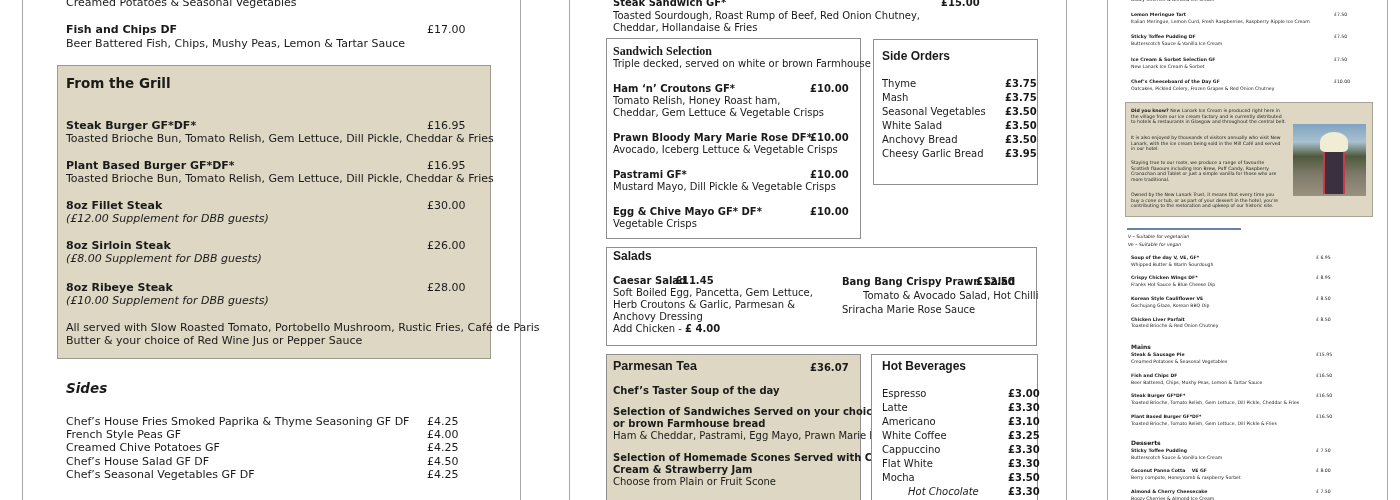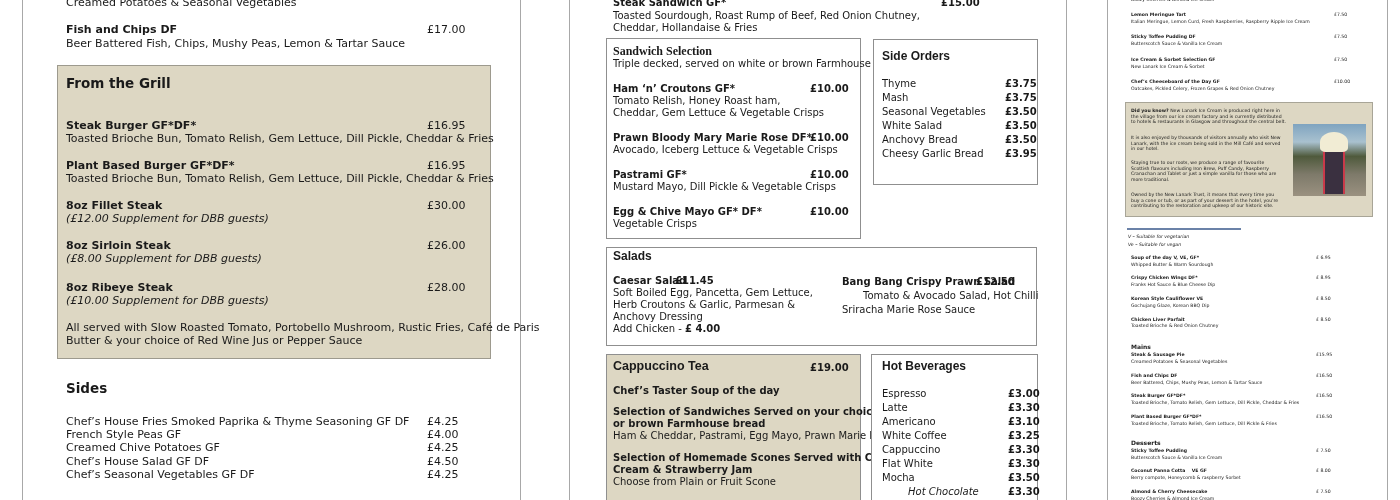--- a/index.html
+++ b/index.html
@@ -67,21 +67,21 @@
   <div class="abs i" style="left:66px; top:252px;">(£8.00 Supplement for DBB guests)</div>
   <div class="abs" style="left:427px; top:239px;">£26.00</div>
 
   <div class="abs name" style="left:66px; top:281px;">8oz Ribeye Steak</div>
   <div class="abs i" style="left:66px; top:294px;">(£10.00 Supplement for DBB guests)</div>
   <div class="abs" style="left:427px; top:281px;">£28.00</div>
 
   <div class="abs" style="left:66px; top:321px; white-space:nowrap;">All served with Slow Roasted Tomato, Portobello Mushroom, Rustic Fries, Café de Paris</div>
   <div class="abs" style="left:66px; top:334px;">Butter &amp; your choice of Red Wine Jus or Pepper Sauce</div>
 
-  <div class="abs p1-title" style="left:66px; top:382px;">Sides</div>
+  <div class="abs p1-title" style="left:66px; top:382px;font-style:italic;">Sides</div>
 
   <div class="abs" style="left:66px; top:415px;">Chef’s House Fries Smoked Paprika &amp; Thyme Seasoning GF DF</div>
   <div class="abs" style="left:427px; top:415px;">£4.25</div>
   <div class="abs" style="left:66px; top:428px;">French Style Peas GF</div>
   <div class="abs" style="left:427px; top:428px;">£4.00</div>
   <div class="abs" style="left:66px; top:441px;">Creamed Chive Potatoes GF</div>
   <div class="abs" style="left:427px; top:441px;">£4.25</div>
   <div class="abs" style="left:66px; top:455px;">Chef’s House Salad GF DF</div>
   <div class="abs" style="left:427px; top:455px;">£4.50</div>
   <div class="abs" style="left:66px; top:468px;text-align:right;">Chef’s Seasonal Vegetables GF DF</div>
@@ -138,22 +138,22 @@
   <div class="abs" style="left:613px; top:299px;">Herb Croutons &amp; Garlic, Parmesan &amp;</div>
   <div class="abs" style="left:613px; top:311px;">Anchovy Dressing</div>
   <div class="abs" style="left:613px; top:323px;"><span>Add Chicken - </span><span class="b">£ 4.00</span></div>
 
   <div class="abs b" style="left:842px; top:276px;">Bang Bang Crispy Prawn Salad</div>
   <div class="abs b" style="left:976px; top:276px;">£12.50</div>
   <div class="abs" style="left:842px; top:290px;margin-left:21px;">Tomato &amp; Avocado Salad, Hot Chilli</div>
   <div class="abs" style="left:842px; top:304px;">Sriracha Marie Rose Sauce</div>
 
   <div class="box-tan" style="left:606px; top:354px; width:255px; height:150px;"></div>
-  <div class="abs h-arial" style="left:613px; top:360px; font-size:12.5px;">Cappuccino Tea</div>
-  <div class="abs b" style="left:810px; top:362px;">£19.00</div>
+  <div class="abs h-arial" style="left:613px; top:360px; font-size:12.5px;">Parmesan Tea</div>
+  <div class="abs b" style="left:810px; top:362px;">£36.07</div>
   <div class="abs b" style="left:613px; top:385px;">Chef’s Taster Soup of the day</div>
   <div class="abs b" style="left:613px; top:406px; white-space:nowrap;">Selection of Sandwiches Served on your choice of white</div>
   <div class="abs b" style="left:613px; top:418px;">or brown Farmhouse bread</div>
   <div class="abs" style="left:613px; top:430px; white-space:nowrap;">Ham &amp; Cheddar, Pastrami, Egg Mayo, Prawn Marie Rose</div>
   <div class="abs b" style="left:613px; top:452px; white-space:nowrap;">Selection of Homemade Scones Served with Clotted</div>
   <div class="abs b" style="left:613px; top:464px;">Cream &amp; Strawberry Jam</div>
   <div class="abs" style="left:613px; top:476px;">Choose from Plain or Fruit Scone</div>
 
   <div class="box" style="left:871px; top:354px; width:167px; height:150px;"></div>
   <div class="abs h-arial" style="left:882px; top:360px;">Hot Beverages</div>

